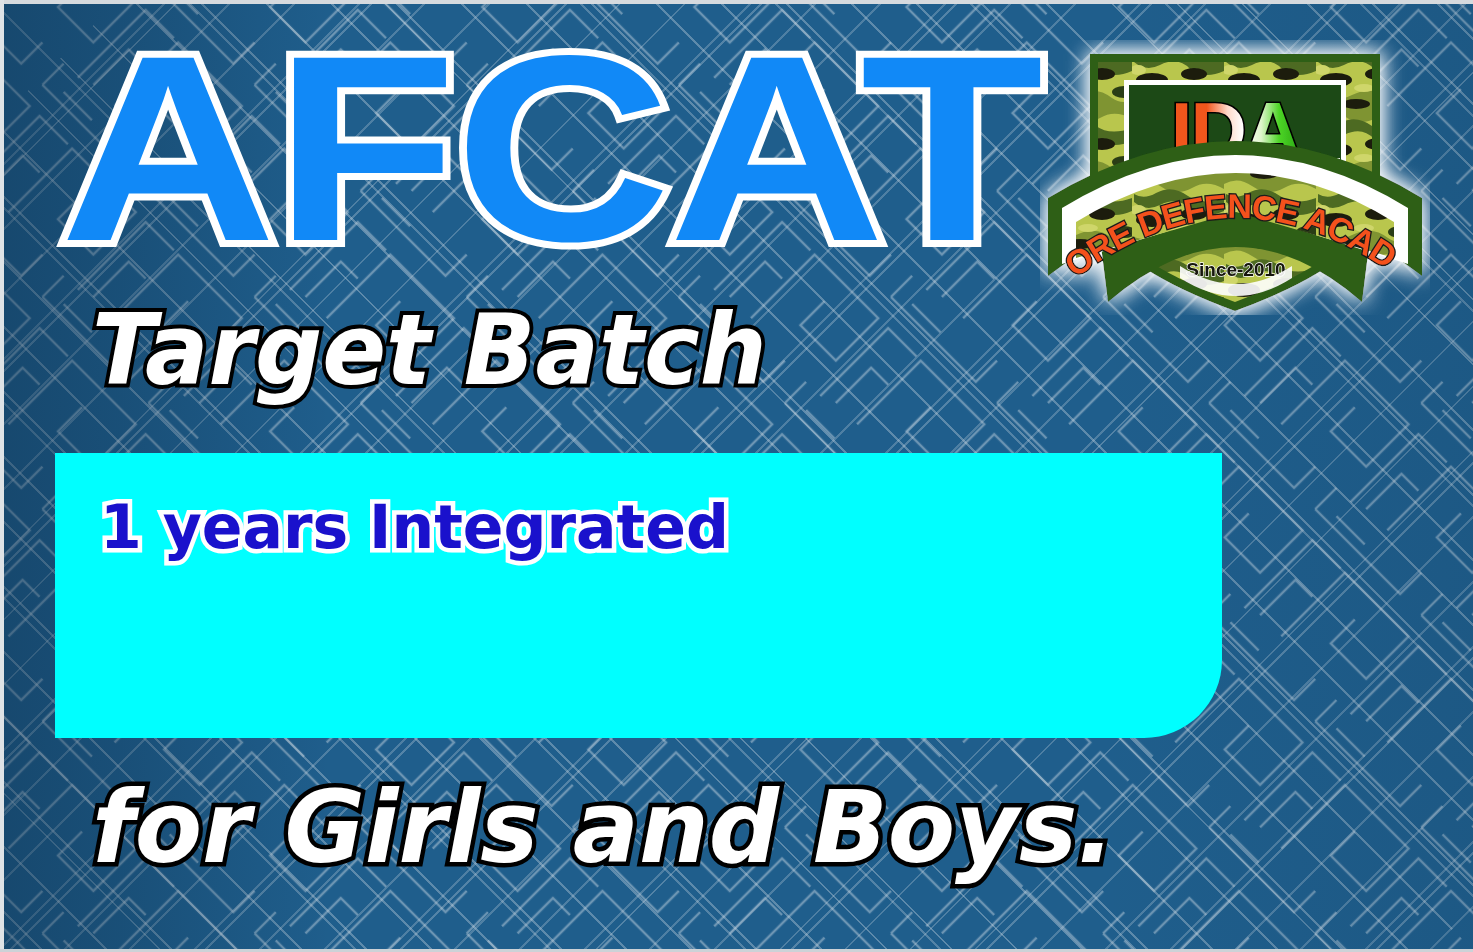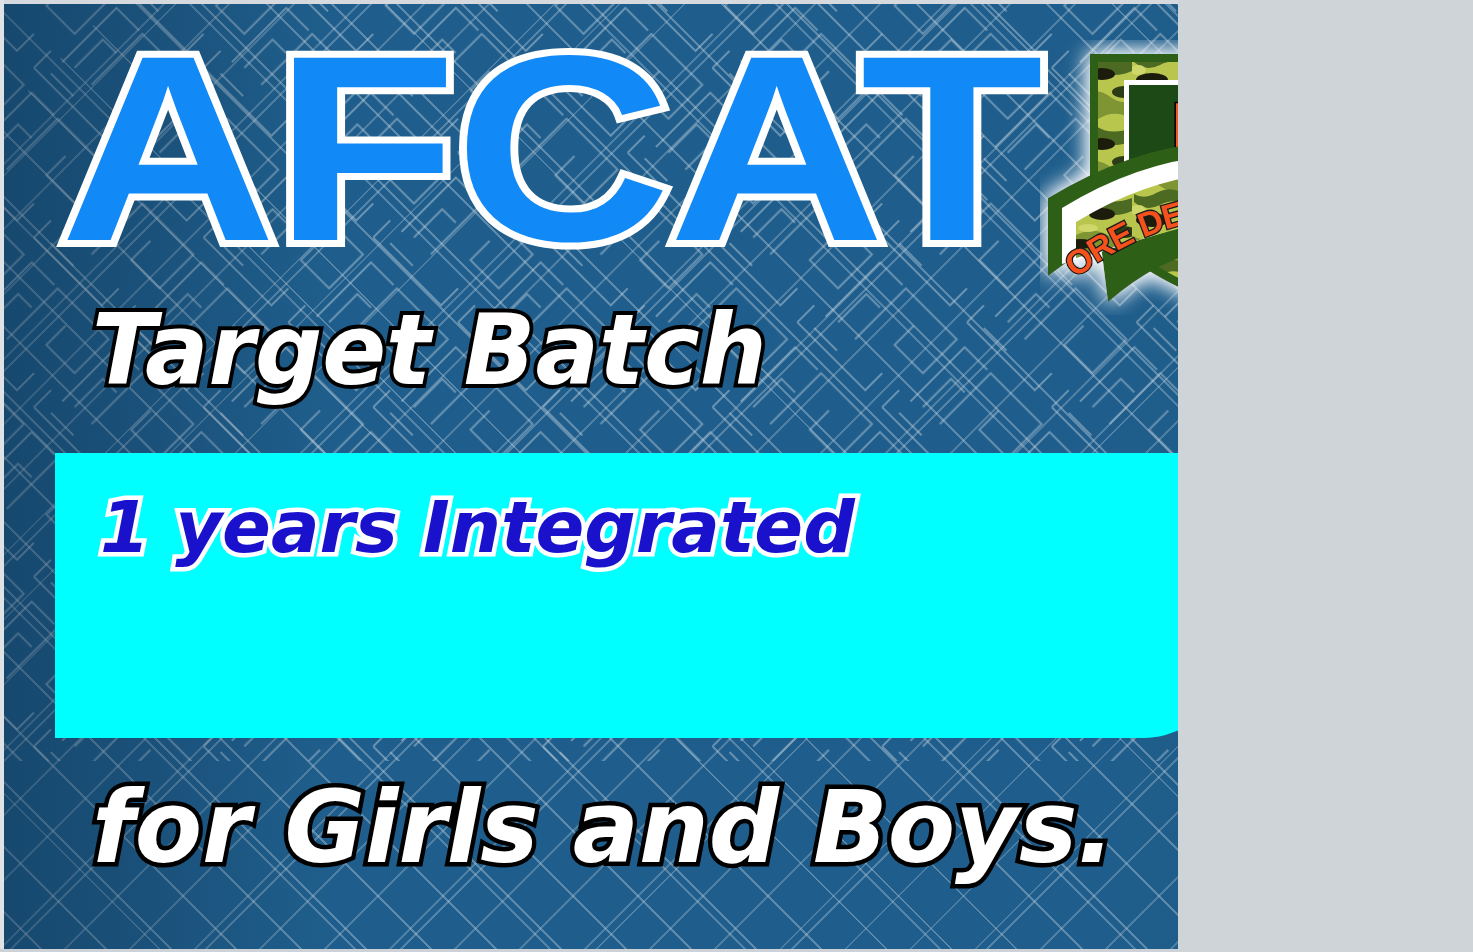--- a/index.html
+++ b/index.html
@@ -2,21 +2,21 @@
 <html><head>
 <meta charset="utf-8">
 <style>
   html,body{margin:0;padding:0;}
   body{
     width:1473px;height:952px;overflow:hidden;
     font-family:"Liberation Sans", sans-serif;
     background:#cfd4d8;
   }
   #poster{
-    position:relative;width:1178px;height:952px;overflow:hidden;
+    position:relative;width:1473px;height:952px;overflow:hidden;
     background-color:#1f5e8c;
   }
   
   #bg-pattern{
     position:absolute;left:-300px;top:-300px;
     width:2100px;height:1600px;
     transform:rotate(-45deg);
     transform-origin:center center;
     background-image:
       repeating-linear-gradient(90deg,
@@ -88,22 +88,22 @@
   
   #cyan-panel{
     position:absolute;left:55px;top:453px;
     width:1167px;height:285px;
     background:#00ffff;
     border-bottom-right-radius:78px;
   }
   #programme-text{
     position:absolute;left:45px;top:10px;
     font-family:"DejaVu Sans", sans-serif;
-    font-weight:bold;font-style:italic;
-    font-size:72px;line-height:128px;
+    font-weight:bold;
+    font-size:60px;line-height:128px;
     color:#1a11cc;
     transform:scaleX(1.0);
     transform-origin:left top;
     -webkit-text-stroke:9px #ffffff;
     paint-order:stroke fill;
     white-space:nowrap;
   }
   #programme-text .ln{display:block;}
 
   

